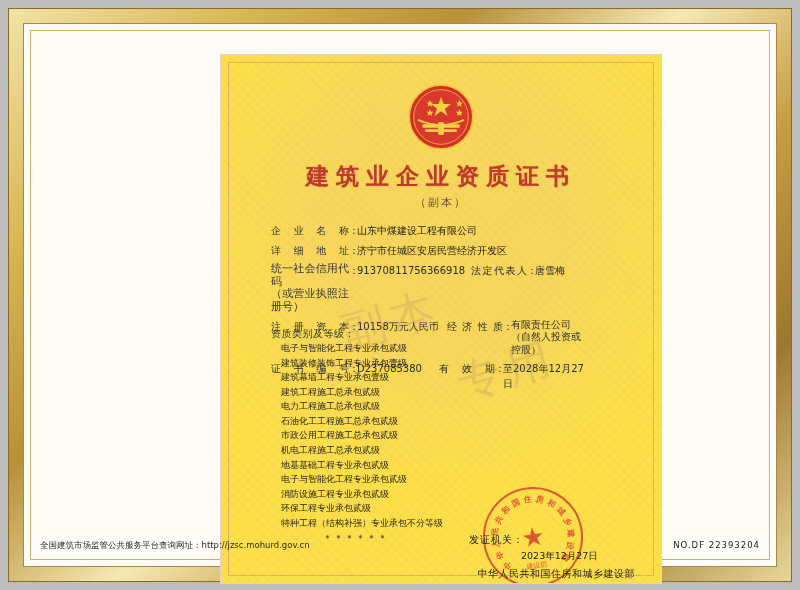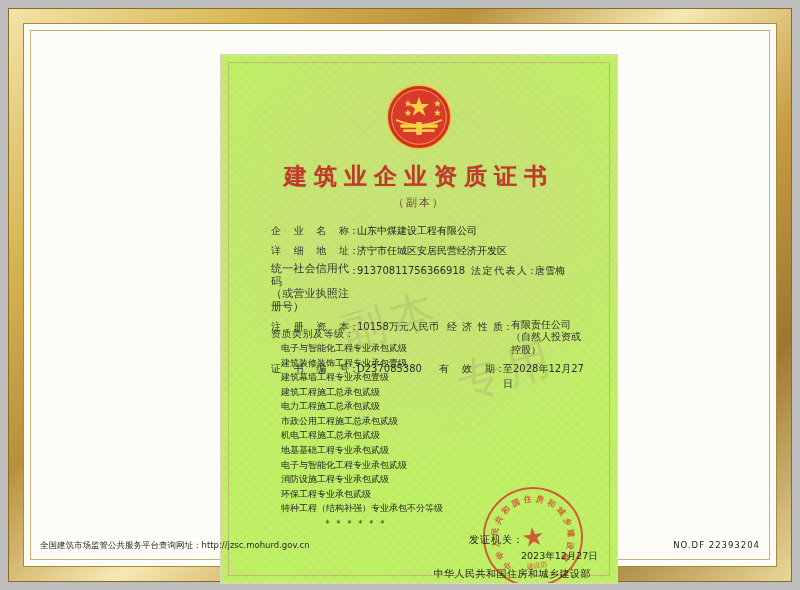--- a/index.html
+++ b/index.html
@@ -27,22 +27,22 @@
     border:1px solid #a98a3c;
     box-sizing:border-box;
   }
   .frame-line2{
     position:absolute;left:6px;top:6px;right:6px;bottom:6px;
     border:1px solid #cdb36a;
     box-sizing:border-box;
   }
   
   .cert{
-    position:absolute;left:196px;top:30px;width:398px;height:530px;
-    background:#bef264;
+    position:absolute;left:196px;top:30px;width:442px;height:530px;
+    background:#fde047;
     border:1px solid #e4d2c2;
     box-sizing:border-box;
     overflow:hidden;
   }
   
   .cert::before{
     content:"";position:absolute;inset:0;
     background:
       repeating-linear-gradient(45deg, rgba(214,160,150,.13) 0 1px, transparent 1px 7px),
       repeating-linear-gradient(-45deg, rgba(214,160,150,.10) 0 1px, transparent 1px 7px),
@@ -238,20 +238,21 @@
             </div>
           </div>
 
           <div class="qual-head">资质类别及等级：</div>
           <div class="qual-list" id="qual-list">
               <div>电子与智能化工程专业承包贰级</div>
               <div>建筑装修装饰工程专业承包壹级</div>
               <div>建筑幕墙工程专业承包壹级</div>
               <div>建筑工程施工总承包贰级</div>
               <div>电力工程施工总承包贰级</div>
+              <div>石油化工工程施工总承包贰级</div>
               <div>市政公用工程施工总承包贰级</div>
               <div>机电工程施工总承包贰级</div>
               <div>地基基础工程专业承包贰级</div>
               <div>电子与智能化工程专业承包贰级</div>
               <div>消防设施工程专业承包贰级</div>
               <div>环保工程专业承包贰级</div>
               <div>特种工程（结构补强）专业承包不分等级</div>
               <div style="text-align: center; letter-spacing: 2px; padding-right: 150px;">＊＊＊＊＊＊</div>
             </div>
 

